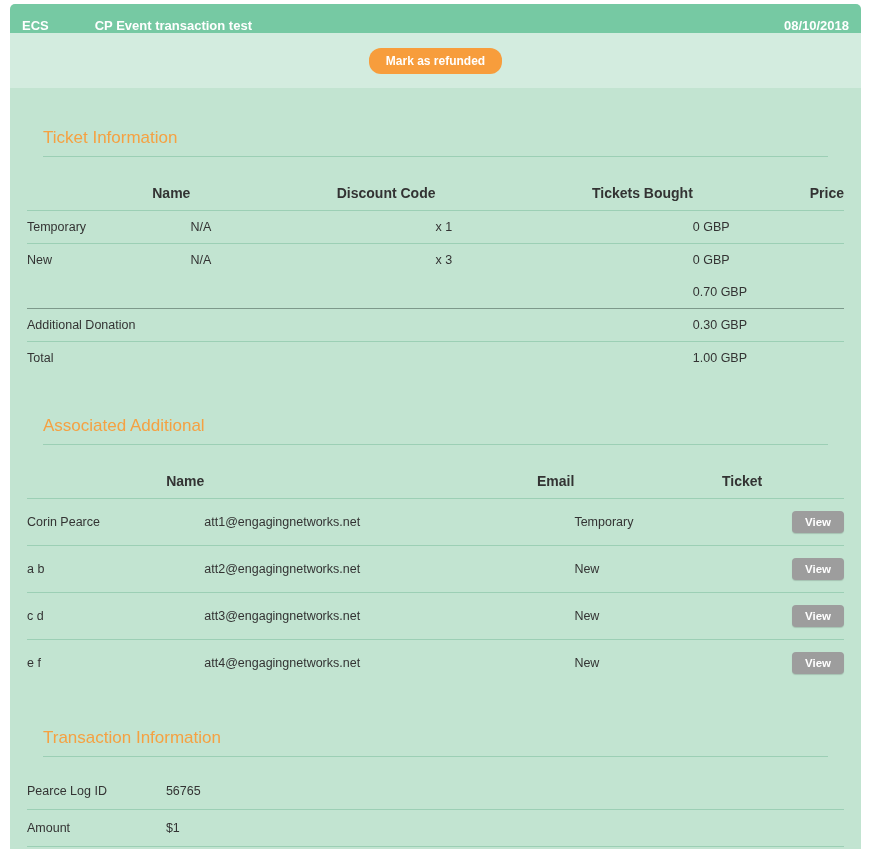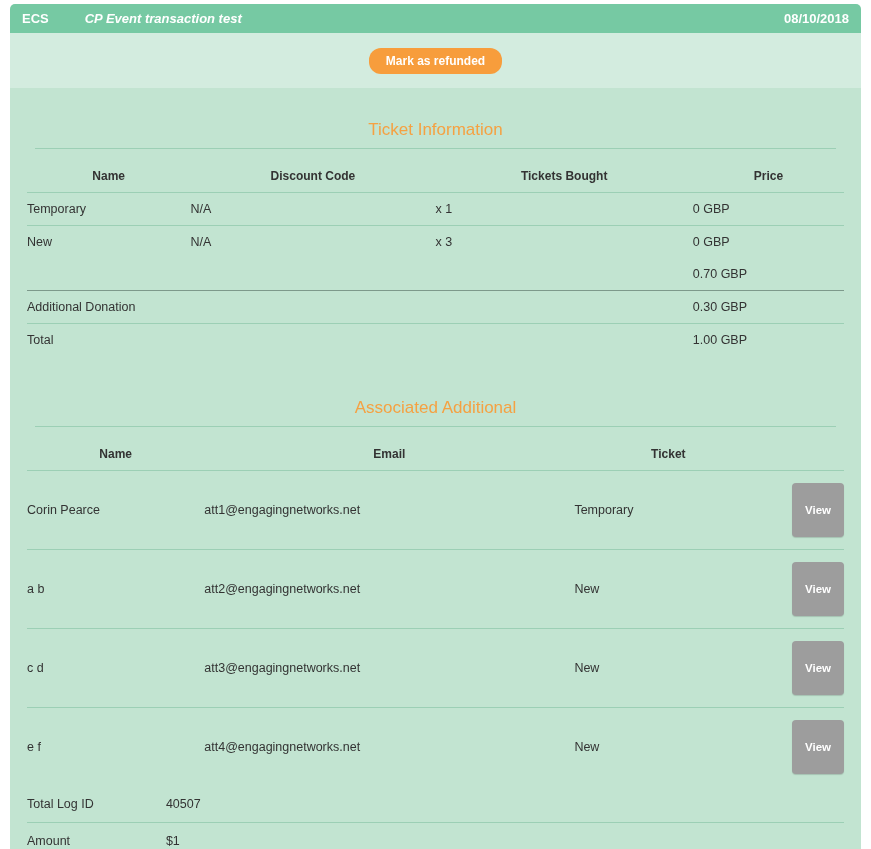--- a/index.html
+++ b/index.html
@@ -26,27 +26,28 @@
   .panel{
     margin:4px 10px 0 10px;
     border-radius:5px;
     overflow:hidden;
   }
   
   .header-bar{
     background:var(--header-green);
     height:29px;
     display:flex;
-    align-items:center;
+    align-items:flex-end;
     color:#fff;
     font-size:13px;
     font-weight:bold;
+    gap:10px;
   }
   .app-name{margin-left:12px;}
-  .page-title{margin-left:36px;font-style:italic;}
+  .page-title{margin-left:36px;}
   .header-date{margin-left:auto;margin-right:12px;}
   
   .band{
     background:var(--band-green);
     height:55px;
     display:flex;
     align-items:center;
     justify-content:center;
   }
   .refund-btn{
@@ -60,38 +61,37 @@
     padding:6px 17px;
     cursor:pointer;
   }
   
   .main{
     background:var(--main-green);
     padding:24px 17px 14px 17px;
     min-height:754px;
   }
   h2.section-title{
-    margin:8px;
+    margin:16px;
     color:var(--accent-orange);
     font-size:17px;
     font-weight:normal;
     padding-bottom:8px;
     border-bottom:1px solid var(--separator-green);
-    text-align:center;
   }
   h2.spaced{margin-top:42px;}
   table{
     width:100%;
     border-collapse:collapse;
     table-layout:fixed;
     font-size:12.5px;
   }
   th{
-    text-align:center;
-    font-size:12px;
+    text-align:right;
+    font-size:14px;
     color:var(--text-dark);
     padding:12px 0 9px 0;
     border-bottom:1px solid var(--separator-green);
   }
   td{
     padding:9px 0;
     border-bottom:1px solid var(--separator-green);
     color:var(--text-dark);
   }
   
@@ -105,21 +105,21 @@
   .attendee-table tr.last-row td{border-bottom:none;}
   .view-cell{text-align:right;}
   .view-btn{
     background:var(--button-gray);
     color:#fff;
     font-family:"Liberation Sans", sans-serif;
     font-weight:bold;
     font-size:11.5px;
     border:none;
     border-radius:4px;
-    padding:21px 13px;
+    padding:5px 13px;
     cursor:pointer;
     box-shadow:0 1px 1px rgba(0,0,0,0.15);
   }
   
   .transaction-table td{padding:11px 0;}
 </style>
 </head>
 <body>
 
 <div class="panel">
@@ -231,29 +231,30 @@
           <td>e f</td>
           <td>att4@engagingnetworks.net</td>
           <td>New</td>
           <td class="view-cell">
             <button class="view-btn">View</button>
           </td>
         </tr>
       </tbody>
     </table>
 
+    <h2 class="section-title spaced">Transaction Information</h2>
     <table class="transaction-table">
       <colgroup>
           <col style="width:17%">
           <col style="width:83%">
         </colgroup>
       <tbody>
         <tr>
-          <td class="bold">Total Log ID</td>
-          <td>40507</td>
+          <td class="bold">Pearce Log ID</td>
+          <td>56765</td>
         </tr>
         <tr>
           <td class="bold">Amount</td>
           <td>$1</td>
         </tr>
 
       </tbody>
     </table>
 
   </div>

